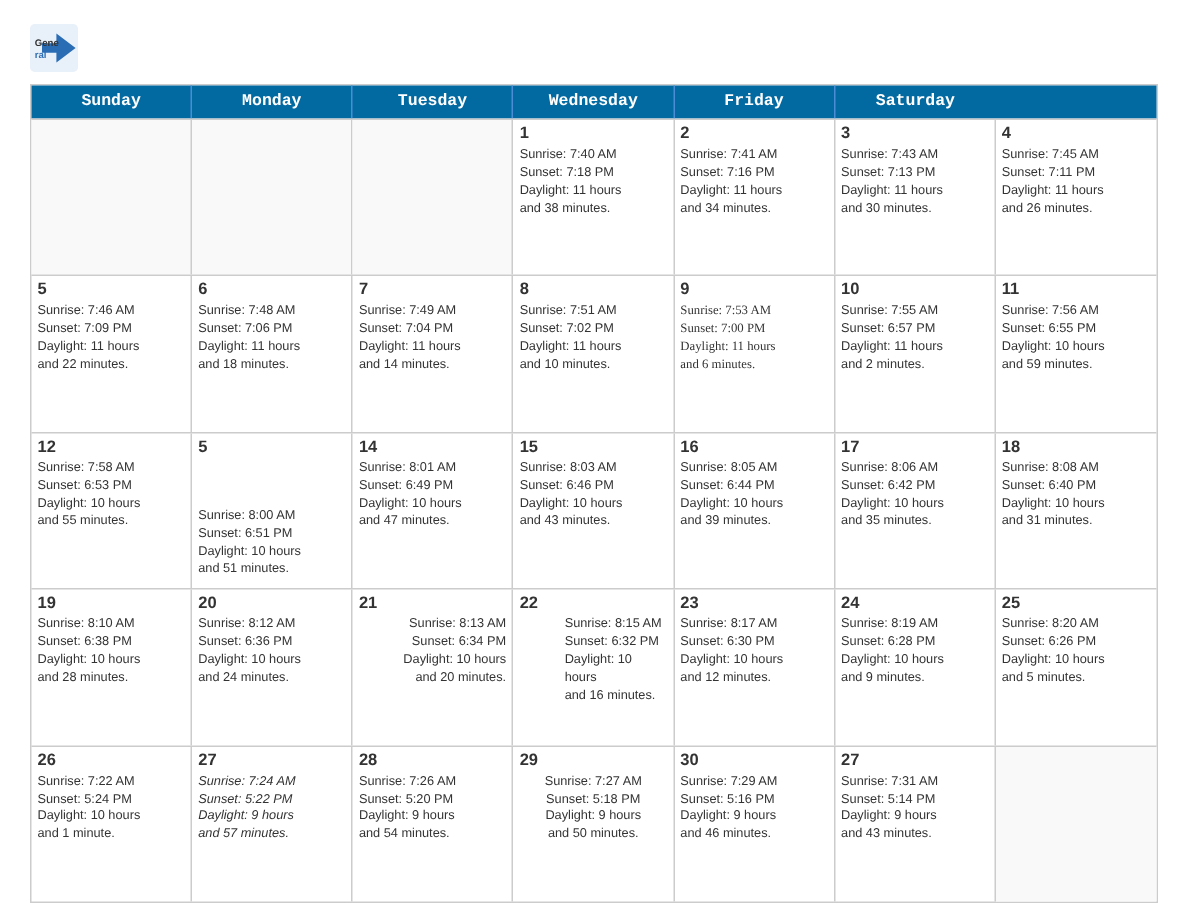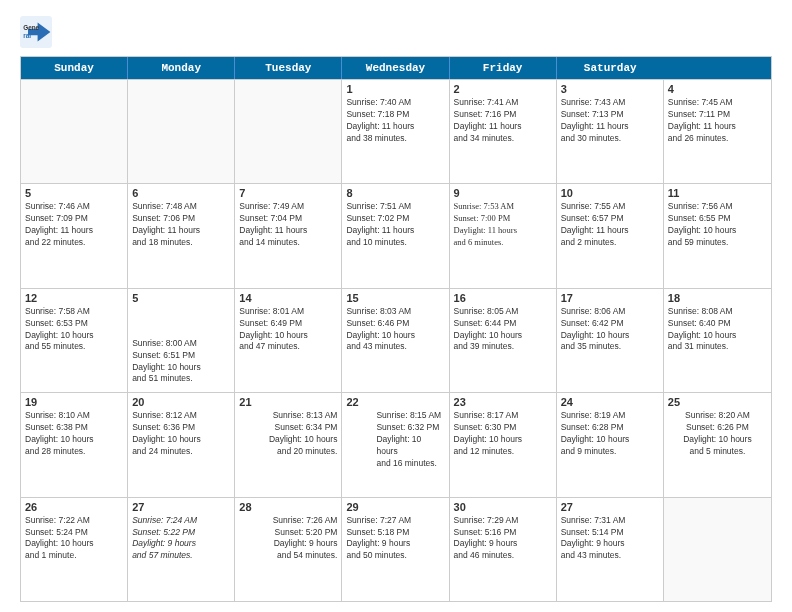--- a/index.html
+++ b/index.html
@@ -319,21 +319,21 @@
           </div>
           <div class="cal-cell">
             <span class="day-num">24</span>
             <div class="day-info" style="white-space: pre-line;">Sunrise: 8:19 AM
 Sunset: 6:28 PM
 Daylight: 10 hours
 and 9 minutes.</div>
           </div>
           <div class="cal-cell">
             <span class="day-num">25</span>
-            <div class="day-info" style="white-space: pre-line; text-align: center;">Sunrise: 8:20 AM
+            <div class="day-info" style="white-space: pre-line;">Sunrise: 8:20 AM
 Sunset: 6:26 PM
 Daylight: 10 hours
 and 5 minutes.</div>
           </div>
         </div>
         <div class="cal-week">
           <div class="cal-cell">
             <span class="day-num">26</span>
             <div class="day-info" style="white-space: pre-line;">Sunrise: 7:22 AM
 Sunset: 5:24 PM
@@ -342,28 +342,28 @@
           </div>
           <div class="cal-cell">
             <span class="day-num">27</span>
             <div class="day-info" style="white-space: pre-line; font-style: italic;">Sunrise: 7:24 AM
 Sunset: 5:22 PM
 Daylight: 9 hours
 and 57 minutes.</div>
           </div>
           <div class="cal-cell">
             <span class="day-num">28</span>
-            <div class="day-info" style="white-space: pre-line; text-align: right;">Sunrise: 7:26 AM
+            <div class="day-info" style="white-space: pre-line;">Sunrise: 7:26 AM
 Sunset: 5:20 PM
 Daylight: 9 hours
 and 54 minutes.</div>
           </div>
           <div class="cal-cell">
             <span class="day-num">29</span>
-            <div class="day-info" style="white-space: pre-line;">Sunrise: 7:27 AM
+            <div class="day-info" style="white-space: pre-line; text-align: center;">Sunrise: 7:27 AM
 Sunset: 5:18 PM
 Daylight: 9 hours
 and 50 minutes.</div>
           </div>
           <div class="cal-cell">
             <span class="day-num">30</span>
             <div class="day-info" style="white-space: pre-line;">Sunrise: 7:29 AM
 Sunset: 5:16 PM
 Daylight: 9 hours
 and 46 minutes.</div>

